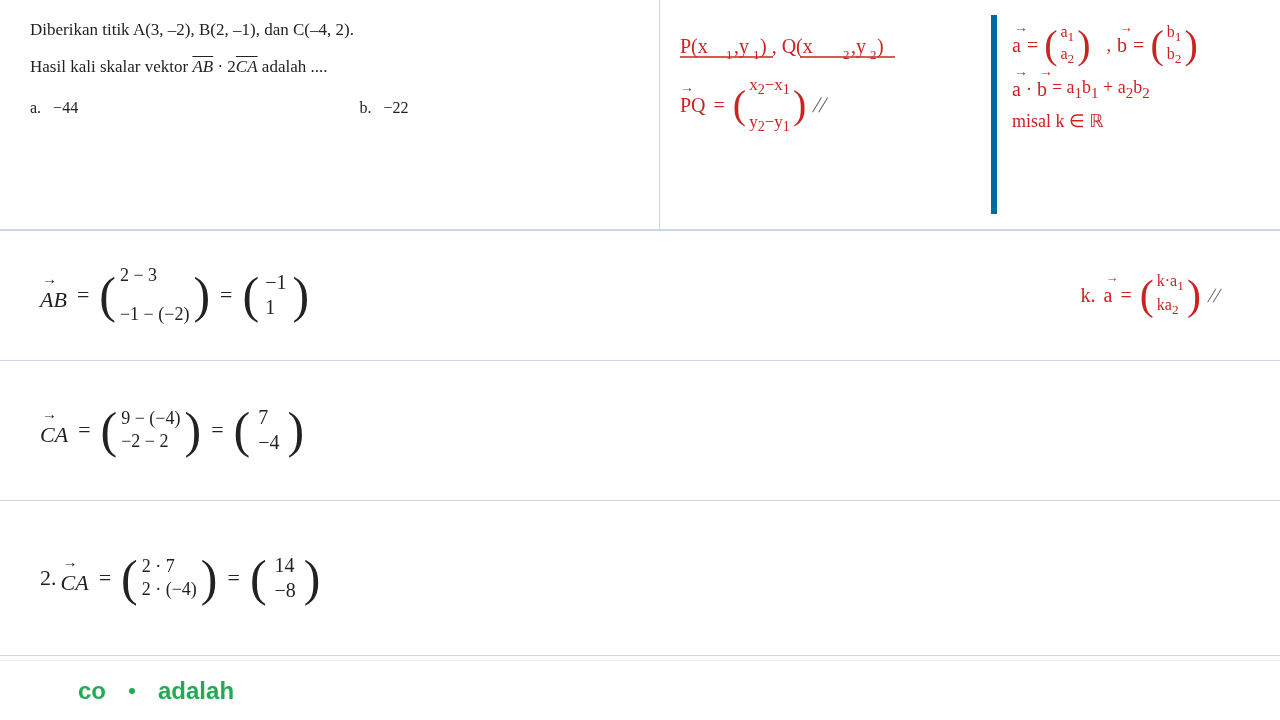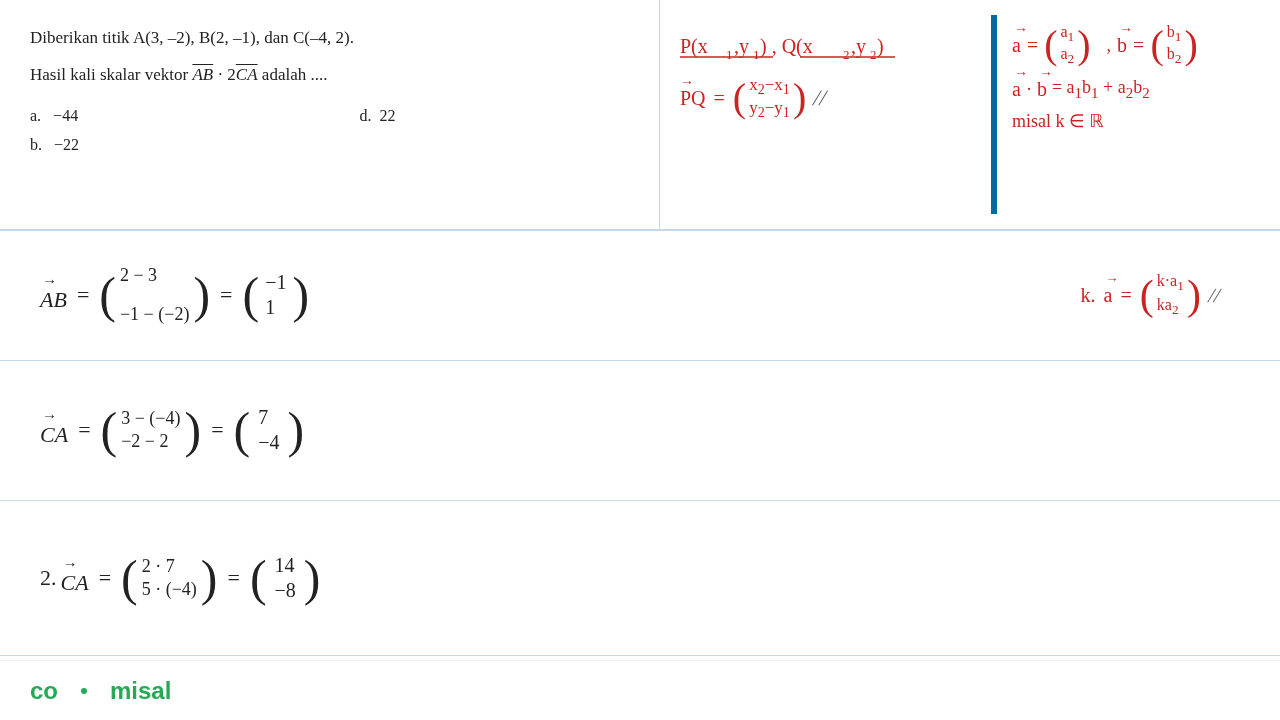--- a/index.html
+++ b/index.html
@@ -25,21 +25,21 @@
       top: 0;
       left: 0;
       right: 0;
       height: 230px;
       border-bottom: 1px solid #c8d8e8;
       display: flex;
     }
 
     .problem-area {
       flex: 1;
-      padding: 24px 30px;
+      padding: 16px 30px;
       border-right: 1px solid #c8d8e8;
     }
 
     .problem-text {
       font-size: 17px;
       color: #222;
       line-height: 1.7;
     }
 
     .problem-title {
@@ -98,20 +98,21 @@
     }
 
     .brand-logo {
       display: flex;
       align-items: center;
       gap: 21px;
       font-size: 22px;
       font-weight: bold;
       color: #22aa55;
       font-family: Arial, sans-serif;
+      margin-left: 48px;
     }
 
     .brand-logo .brand-dot {
       width: 6px;
       height: 6px;
       background: #22aa55;
       border-radius: 50%;
       display: inline-block;
       margin: 0 2px;
     }
@@ -169,21 +170,20 @@
           <span>Diberikan titik A(3, –2), B(2, –1), dan C(–4, 2).</span>
         </div>
         <div class="problem-question">
           Hasil kali skalar vektor
           <span style="text-decoration:overline; font-style:italic;">AB</span>
           · 2<span style="text-decoration:overline; font-style:italic;">CA</span>
           adalah ....
         </div>
         <div class="choices">
           <div class="choice-item">a.&nbsp;&nbsp; −44</div>
-          <div class="choice-item">d.&nbsp; 22</div>
           <div class="choice-item">b.&nbsp;&nbsp; −22</div>
         </div>
       </div>
     </div>
 
     <div class="formula-area">
 
       <div class="formula-left">
 
         <div style="margin-bottom:8px; margin-top:8px;">
@@ -206,21 +206,21 @@
         <div style="margin-top:5px; display:flex; align-items:center; gap:8px;">
 
           <div style="position:relative; display:inline-block; font-family:'Comic Sans MS',cursive; font-size:20px; color:#cc2222;">
             <span style="position:absolute; top:-14px; left:0; font-size:14px;">→</span>
             PQ
           </div>
           <span style="font-family:'Comic Sans MS',cursive; font-size:20px; color:#cc2222;">=</span>
 
           <div style="display:inline-flex; align-items:center;">
             <span style="font-size:40px; line-height:1; color:#cc2222; font-family:'Times New Roman',serif;">(</span>
-            <div style="display:flex; flex-direction:column; gap:0px; font-family:'Comic Sans MS',cursive; font-size:17px; color:#cc2222; padding:0 3px;">
+            <div style="display:flex; flex-direction:column; gap:14px; font-family:'Comic Sans MS',cursive; font-size:17px; color:#cc2222; padding:0 3px;">
               <span>x<sub>2</sub>−x<sub>1</sub></span>
               <span>y<sub>2</sub>−y<sub>1</sub></span>
             </div>
             <span style="font-size:40px; line-height:1; color:#cc2222; font-family:'Times New Roman',serif;">)</span>
           </div>
 
           <span style="font-size:22px; color:#555; transform:skewX(-15deg); display:inline-block;">//</span>
         </div>
       </div>
 
@@ -331,21 +331,21 @@
 
       <div style="position:relative; display:inline-block; font-family:'Times New Roman',serif; font-size:22px; color:#222; margin-top:10px;">
         <span style="position:absolute; top:-16px; left:2px; font-size:15px; color:#222;">→</span>
         <span style="font-style:italic;">CA</span>
       </div>
       <span style="font-size:22px; color:#222; font-family:'Times New Roman',serif;">=</span>
 
       <div style="display:inline-flex; align-items:center;">
         <span style="font-size:50px; line-height:1; color:#222; font-family:'Times New Roman',serif;">(</span>
         <div style="display:flex; flex-direction:column; gap:2px; font-family:'Comic Sans MS',cursive; font-size:18px; color:#222; padding:0 4px;">
-          <span>3 − (−4)</span>
+          <span>9 − (−4)</span>
           <span>−2 − 2</span>
         </div>
         <span style="font-size:50px; line-height:1; color:#222; font-family:'Times New Roman',serif;">)</span>
       </div>
       <span style="font-size:22px; color:#222; font-family:'Times New Roman',serif;">=</span>
 
       <div style="display:inline-flex; align-items:center;">
         <span style="font-size:50px; line-height:1; color:#222; font-family:'Times New Roman',serif;">(</span>
         <div style="display:flex; flex-direction:column; gap:2px; font-family:'Comic Sans MS',cursive; font-size:20px; color:#222; padding:0 8px;">
           <span>7</span>
@@ -365,39 +365,39 @@
           <span style="position:absolute; top:-16px; left:2px; font-size:15px; color:#222;">→</span>
           <span style="font-style:italic;">CA</span>
         </div>
       </div>
       <span style="font-size:22px; color:#222; font-family:'Times New Roman',serif;">=</span>
 
       <div style="display:inline-flex; align-items:center;">
         <span style="font-size:50px; line-height:1; color:#222; font-family:'Times New Roman',serif;">(</span>
         <div style="display:flex; flex-direction:column; gap:2px; font-family:'Comic Sans MS',cursive; font-size:18px; color:#222; padding:0 4px;">
           <span>2 · 7</span>
-          <span>5 · (−4)</span>
+          <span>2 · (−4)</span>
         </div>
         <span style="font-size:50px; line-height:1; color:#222; font-family:'Times New Roman',serif;">)</span>
       </div>
       <span style="font-size:22px; color:#222; font-family:'Times New Roman',serif;">=</span>
 
       <div style="display:inline-flex; align-items:center;">
         <span style="font-size:50px; line-height:1; color:#222; font-family:'Times New Roman',serif;">(</span>
         <div style="display:flex; flex-direction:column; gap:2px; font-family:'Comic Sans MS',cursive; font-size:20px; color:#222; padding:0 8px;">
           <span>14</span>
           <span>−8</span>
         </div>
         <span style="font-size:50px; line-height:1; color:#222; font-family:'Times New Roman',serif;">)</span>
       </div>
     </div>
   </div>
 
   <div class="footer">
     <div class="brand-logo">
       <span style="color:#22aa55; font-family:Arial,sans-serif; font-size:24px; font-weight:bold;">co</span>
       <span class="brand-dot"></span>
-      <span style="color:#22aa55; font-family:Arial,sans-serif; font-size:24px; font-weight:bold;">misal</span>
+      <span style="color:#22aa55; font-family:Arial,sans-serif; font-size:24px; font-weight:bold;">adalah</span>
     </div>
 
   </div>
 
 </div>
 
 </body></html>

